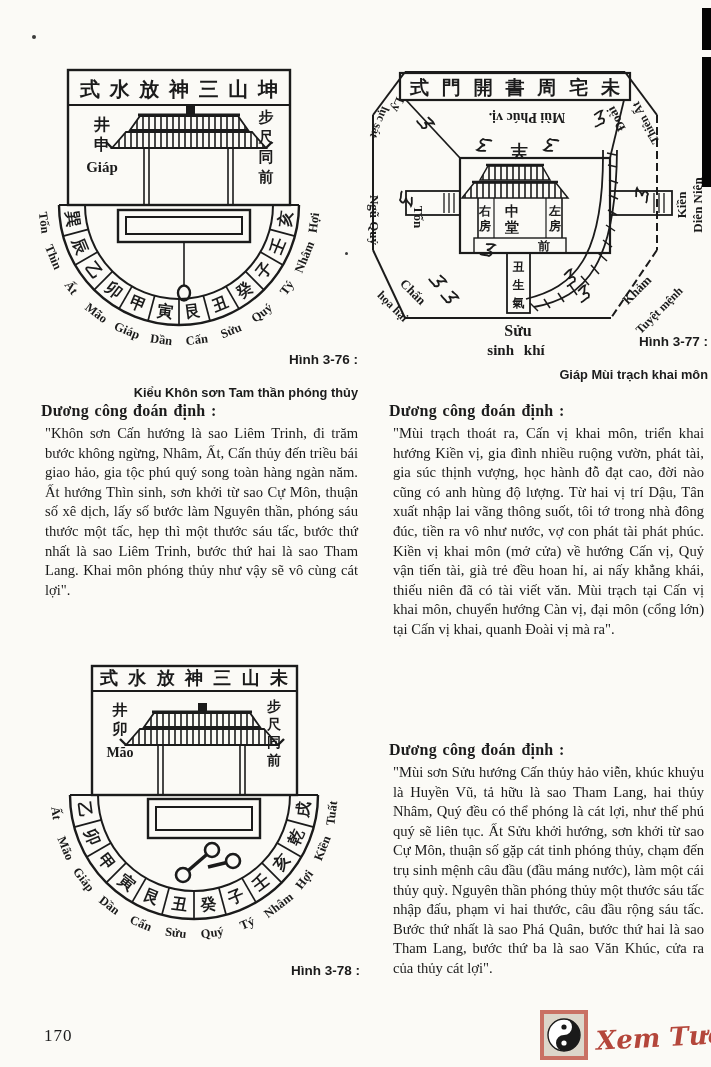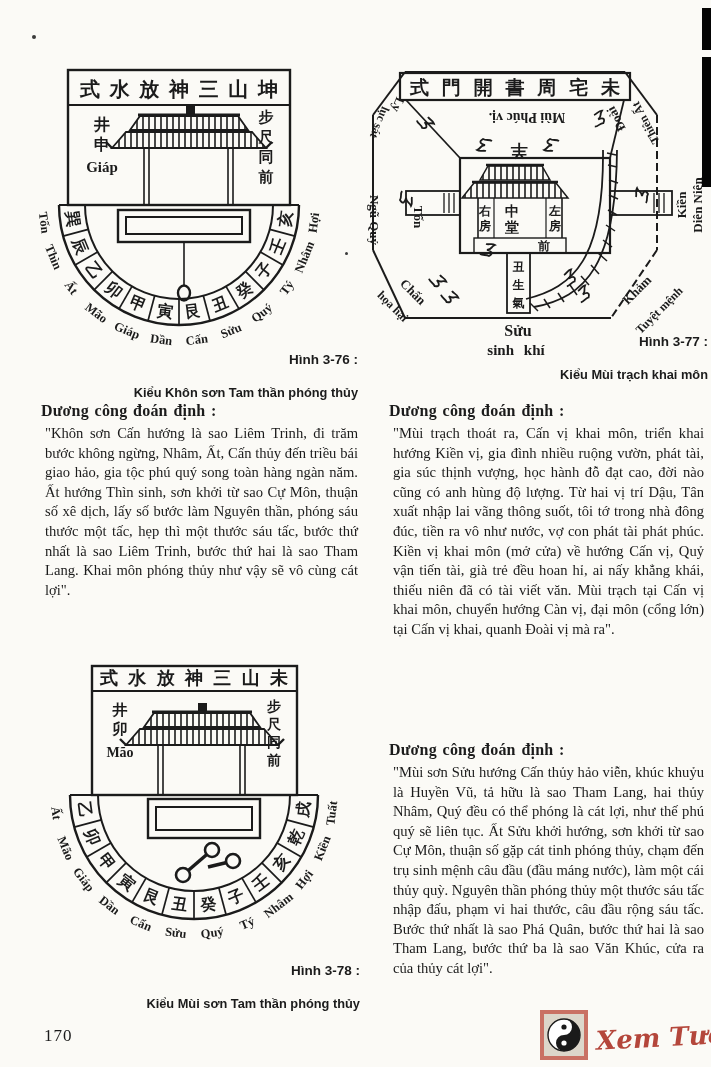--- a/index.html
+++ b/index.html
@@ -225,21 +225,21 @@
   <text transform="translate(354,150) rotate(-90)" text-anchor="middle" class="viet" font-size="13">Diên Niên</text>
   <text transform="translate(62,240) rotate(45)" text-anchor="middle" class="viet" font-size="13">Chấn</text>
   <text transform="translate(42,254) rotate(45)" text-anchor="middle" class="viet" font-size="12">họa hại</text>
   <text transform="translate(292,238) rotate(-45)" text-anchor="middle" class="viet" font-size="13">Khảm</text>
   <text transform="translate(314,258) rotate(-45)" text-anchor="middle" class="viet" font-size="12">Tuyệt mệnh</text>
   <text x="170" y="281" text-anchor="middle" class="viet" font-size="16">Sửu</text>
   <text x="168" y="300" text-anchor="middle" class="viet" font-size="15" style="word-spacing:6px">sinh khí</text>
 </svg>
 <div class="abs caption" style="left:348px;top:334px;width:360px">
   <div class="l1">Hình 3-77 :</div>
-  <div class="l2">Kiểu Mùi trạch khai môn</div>
+  <div class="l2">Giáp Mùi trạch khai môn</div>
 </div>
 
 <svg class="abs" style="left:40px;top:653px" width="320" height="310" viewBox="0 0 320 310">
   <defs>
     <pattern id="h78" width="6" height="10" patternUnits="userSpaceOnUse">
       <path d="M3 0V10" stroke="#1b1b1b" stroke-width="1.6"></path>
     </pattern>
   </defs>
   <rect x="52" y="13" width="205" height="129" fill="none" stroke="#1b1b1b" stroke-width="2.4"></rect>
   <line x1="52" y1="38" x2="257" y2="38" stroke="#1b1b1b" stroke-width="2.2"></line>
@@ -308,21 +308,20 @@
   <g stroke="#1b1b1b">
     <line x1="143" y1="222" x2="172" y2="197" stroke-width="3.5"></line>
     <line x1="168" y1="214" x2="193" y2="208" stroke-width="3.5"></line>
     <circle cx="143" cy="222" r="7" fill="#fbfaf6" stroke-width="2.6"></circle>
     <circle cx="172" cy="197" r="7" fill="#fbfaf6" stroke-width="2.6"></circle>
     <circle cx="193" cy="208" r="7" fill="#fbfaf6" stroke-width="2.6"></circle>
   </g>
 </svg>
 <div class="abs caption" style="left:40px;top:963px;width:320px">
   <div class="l1">Hình 3-78 :</div>
-  <div class="l2">Kiểu Mùi sơn Tam thần phóng thủy</div>
 </div>
 
 <h3 class="abs dh" style="left:37px;top:398px">Dương công đoán định :</h3>
 <p class="abs body" style="left:45px;top:424px;width:313px">"Khôn sơn Cấn hướng là sao Liêm Trinh, đi trăm bước không ngừng, Nhâm, Ất, Cấn thủy đến triều bái giao hảo, gia tộc phú quý song toàn hàng ngàn năm. Ất hướng Thìn sinh, sơn khởi từ sao Cự Môn, thuận số xê dịch, lấy số bước làm Nguyên thần, phóng sáu thước một tấc, hẹp thì một thước sáu tấc, bước thứ nhất là sao Liêm Trinh, bước thứ hai là sao Tham Lang. Khai môn phóng thủy như vậy sẽ vô cùng cát lợi".</p>
 
 <h3 class="abs dh" style="left:385px;top:398px">Dương công đoán định :</h3>
 <p class="abs body" style="left:393px;top:424px;width:311px">"Mùi trạch thoát ra, Cấn vị khai môn, triển khai hướng Kiền vị, gia đình nhiều ruộng vườn, phát tài, gia súc thịnh vượng, học hành đỗ đạt cao, đời nào cũng có anh hùng độ lượng. Từ hai vị trí Dậu, Tân xuất nhập lai vãng thông suốt, tôi tớ trong nhà đông đúc, tiền ra vô như nước, vợ con phát tài phát phúc. Kiền vị khai môn (mở cửa) về hướng Cấn vị, Quỷ vận tiến tài, già trẻ đều hoan hỉ, ai nấy khẳng khái, thiếu niên đã có tài viết văn. Mùi trạch tại Cấn vị khai môn, chuyển hướng Càn vị, đại môn (cổng lớn) tại Cấn vị khai, quanh Đoài vị mà ra".</p>
 
 <h3 class="abs dh" style="left:385px;top:737px">Dương công đoán định :</h3>
 <p class="abs body" style="left:393px;top:763px;width:311px">"Mùi sơn Sửu hướng Cấn thủy hảo viễn, khúc khuỷu là Huyền Vũ, tả hữu là sao Tham Lang, hai thủy Nhâm, Quý đều có thể phóng là cát lợi, như thế phú quý sẽ liên tục. Ất Sửu khởi hướng, sơn khởi từ sao Cự Môn, thuận số gặp cát tinh phóng thủy, chạm đến trụ sinh mệnh câu đầu (đầu máng nước), làm một cái thủy quỳ. Nguyên thần phóng thủy một thước sáu tấc nhập đấu, phạm vi hai thước, câu đầu rộng sáu tấc. Bước thứ nhất là sao Phá Quân, bước thứ hai là sao Tham Lang, bước thứ ba là sao Văn Khúc, cửa ra của thủy cát lợi".</p>

